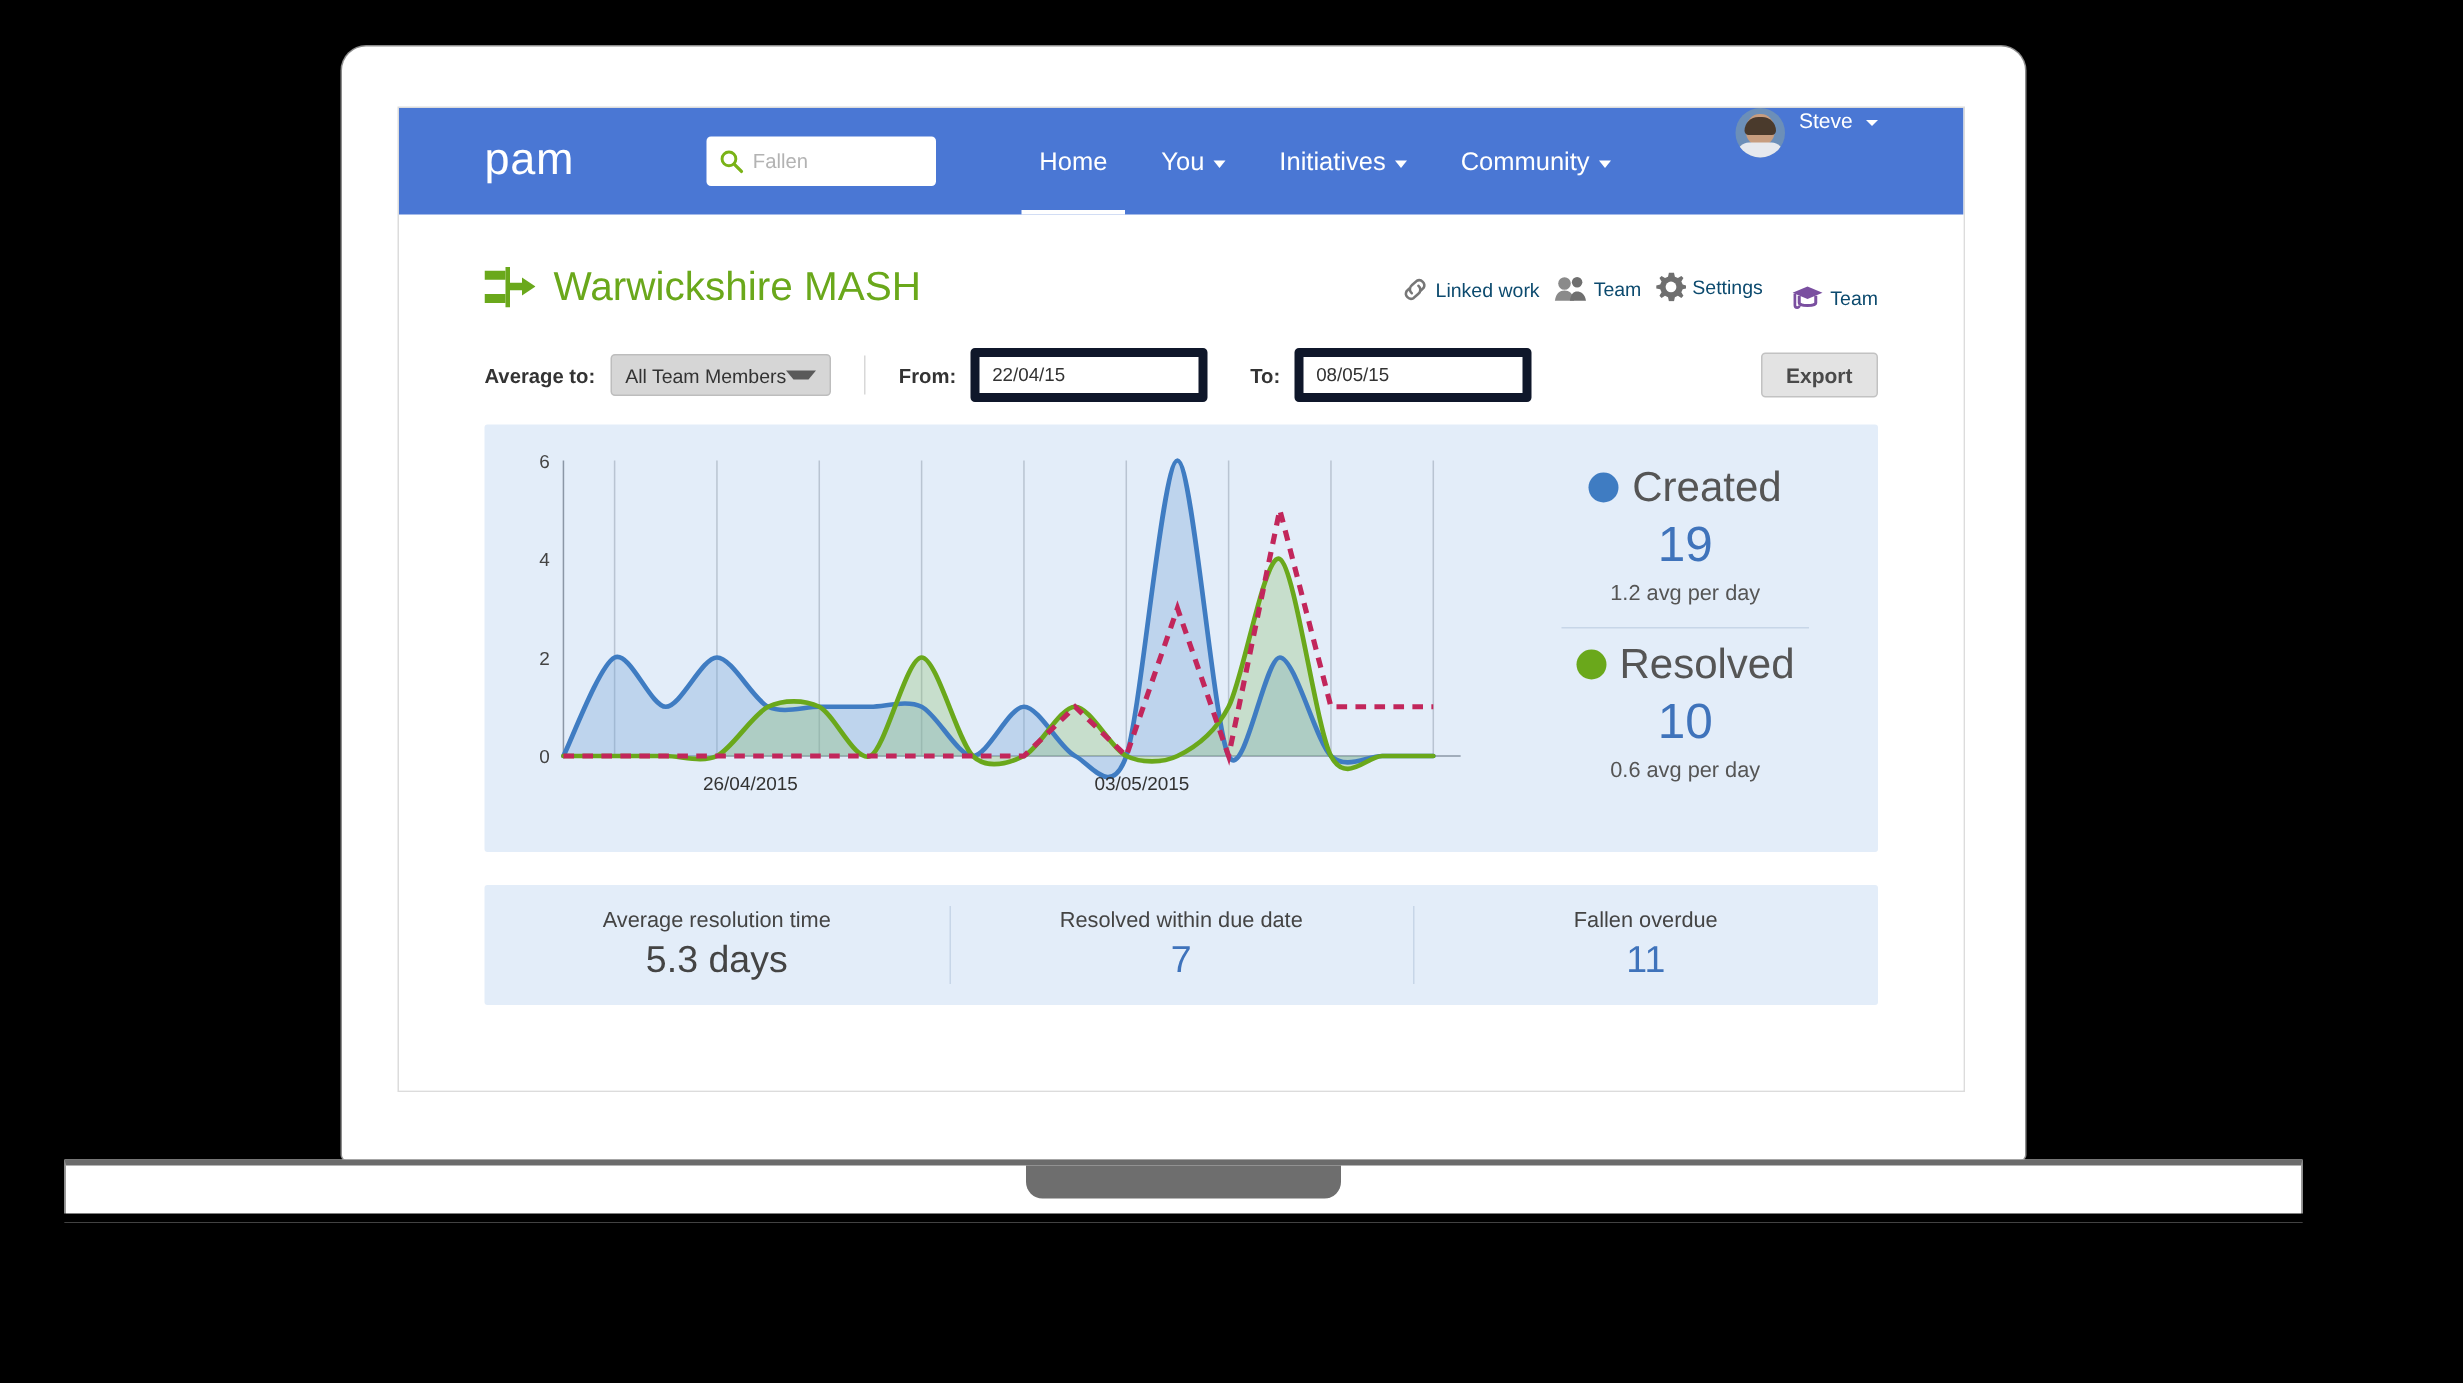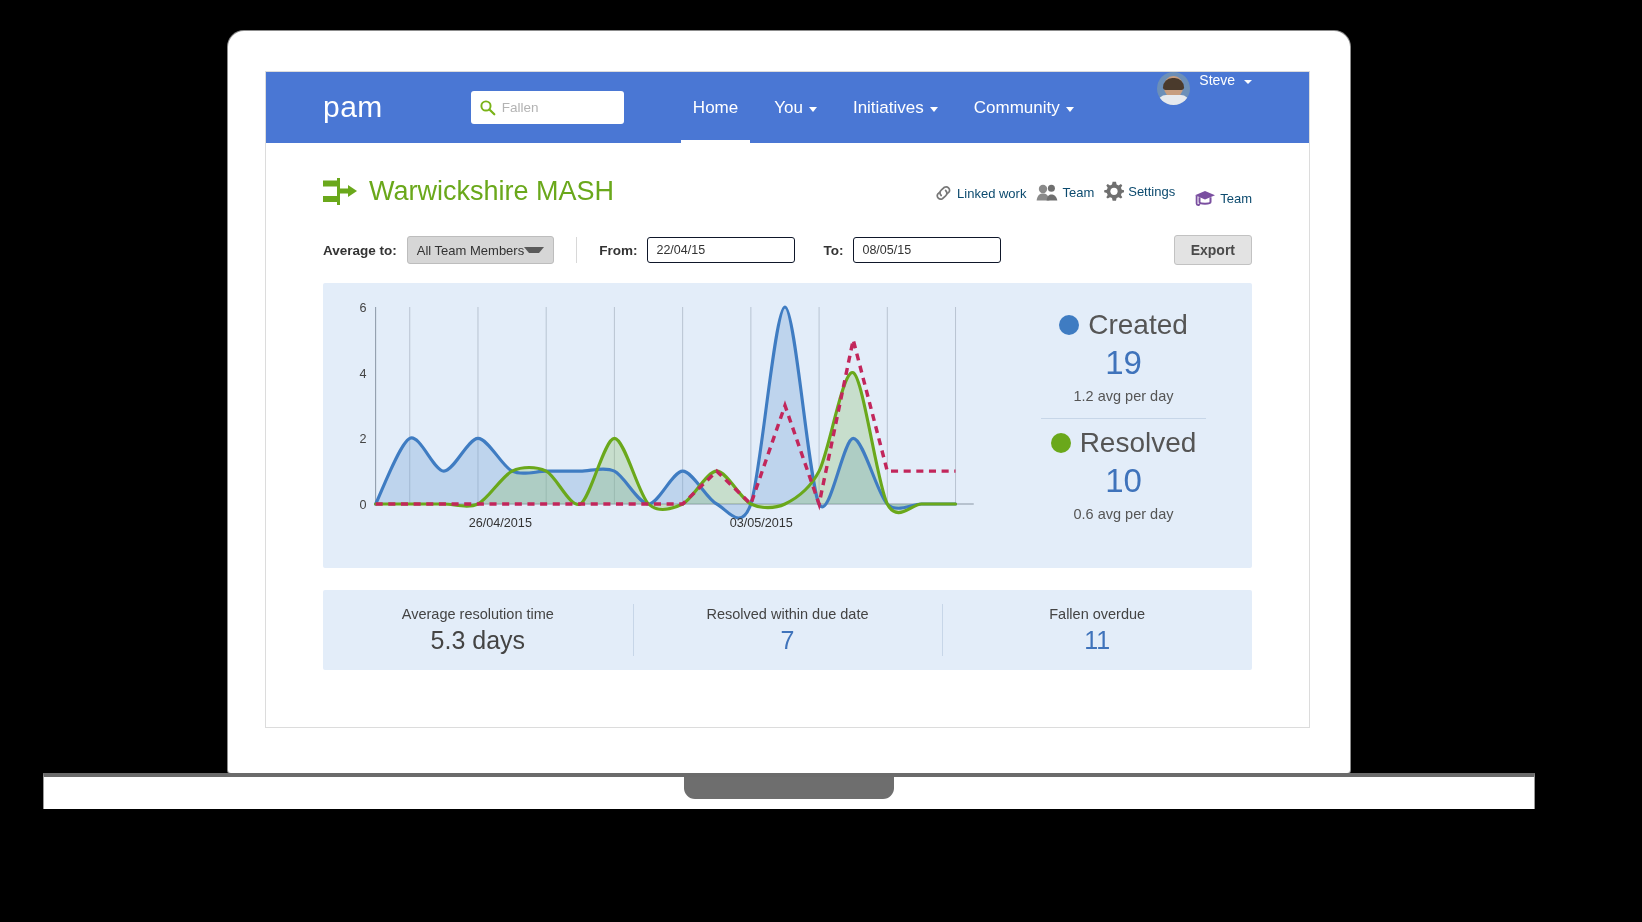--- a/index.html
+++ b/index.html
@@ -110,21 +110,21 @@
     border:1px solid #bdbdbd;border-radius:3px;display:flex;align-items:center;
     padding:0 9px;font-size:13px;color:#333;cursor:pointer;
   }
   .select .caret{
     margin-left:auto;padding-left:10px;width:0;height:0;
     border-left:5px solid transparent;border-right:5px solid transparent;
     border-top:6px solid #5a5a5a;
   }
   .divider-v{width:1px;height:26px;background:#d8d8d8;margin:0 22px;}
   .dateinput{
-    margin-left:10px;width:130px;height:24px;background:#fff;border:1px solid #0f172a;
+    margin-left:10px;width:130px;height:24px;background:#fff;border:6px solid #0f172a;
     border-radius:3px;font-size:12.5px;color:#333;padding:0 8px;display:flex;align-items:center;
   }
   .ml28{margin-left:28px;}
   .export-btn{
     margin-left:auto;background:#e3e3e3;border:1px solid #c2c2c2;border-radius:3px;
     height:28px;padding:0 16px;display:flex;align-items:center;justify-content:center;
     font-size:14px;font-weight:bold;color:#4a4a4a;cursor:pointer;
   }
 
   

